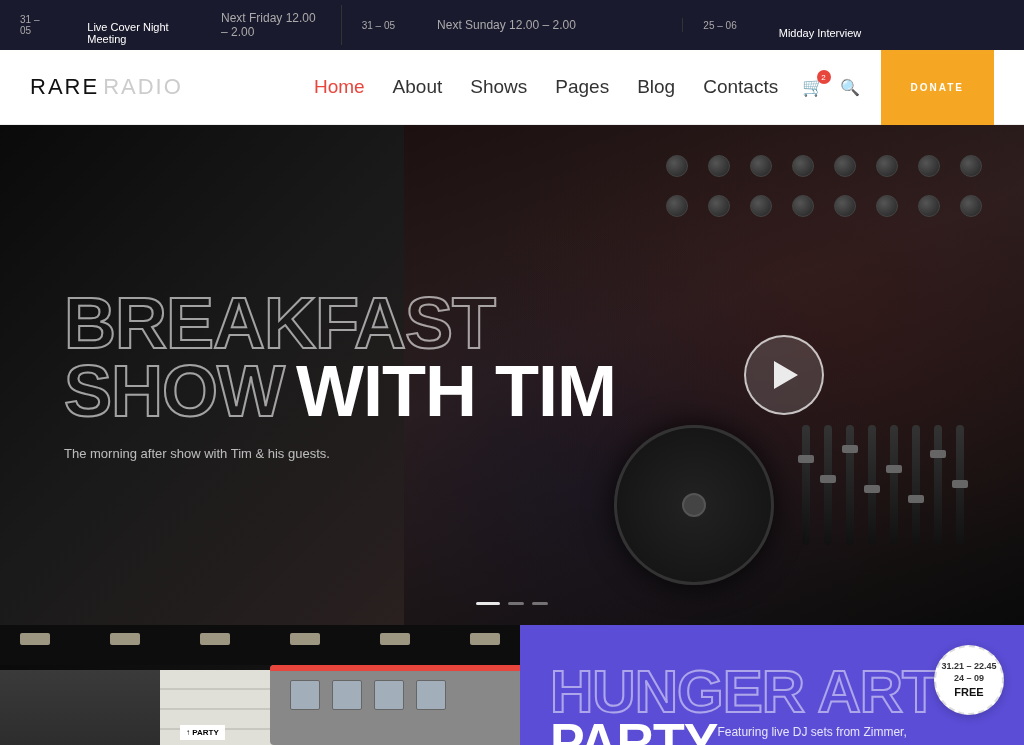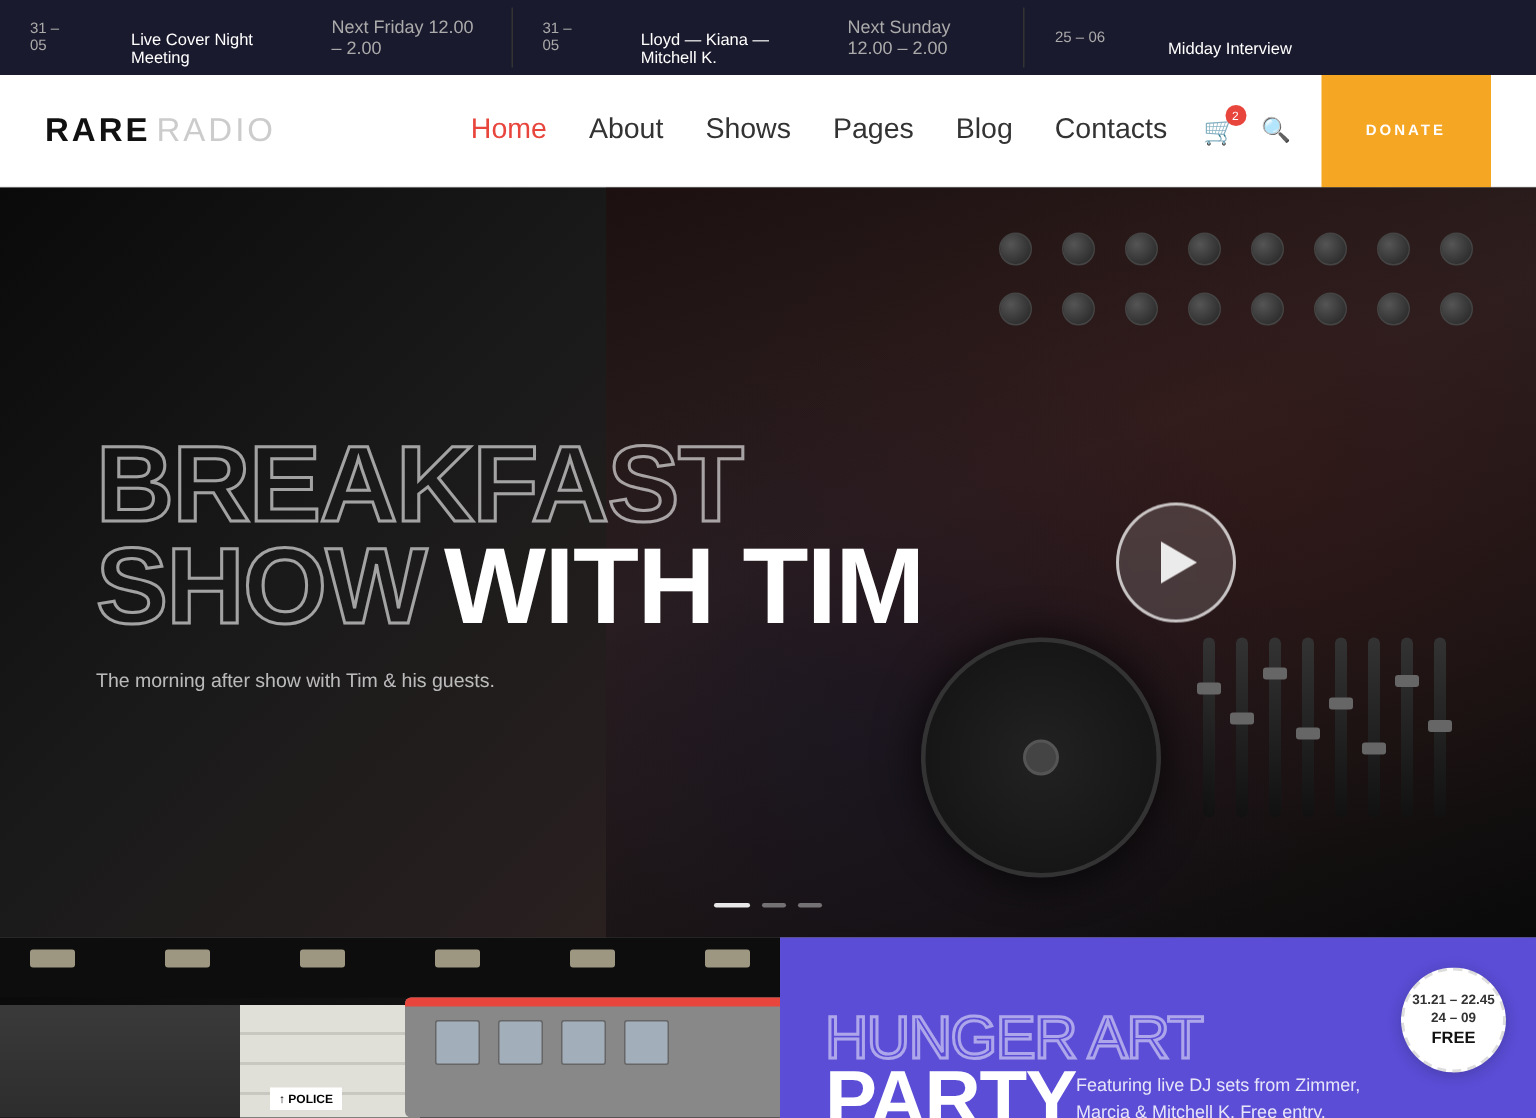--- a/index.html
+++ b/index.html
@@ -50,21 +50,21 @@
       background: #fff;
       border-bottom: 1px solid #eee;
     }
     .logo {
       display: flex;
       align-items: baseline;
       margin-right: auto;
     }
     .logo-rare {
       font-size: 22px;
-      font-weight: 700;
+      font-weight: 400;
       color: #111;
       letter-spacing: 2px;
     }
     .logo-radio {
       font-size: 22px;
       font-weight: 300;
       color: #ccc;
       letter-spacing: 2px;
       margin-left: 4px;
     }
@@ -447,22 +447,22 @@
       font-weight: 600;
       box-shadow: 0 2px 10px rgba(0,0,0,0.2);
       border: 2px dashed #ddd;
     }
     .badge-free {
       font-size: 11px;
       font-weight: 700;
       color: #111;
     }
     .event-title-outline {
-      font-size: 40px;
-      font-weight: 400;
+      font-size: 60px;
+      font-weight: 700;
       color: transparent;
       -webkit-text-stroke: 2px rgba(255,255,255,0.5);
       letter-spacing: -1px;
       text-transform: uppercase;
       line-height: 0.9;
     }
     .event-title-row {
       display: flex;
       align-items: flex-start;
     }
@@ -487,21 +487,20 @@
 <body>
 
 <div class="ticker-bar">
   <div class="ticker-section">
     <span class="ticker-date">31 – 05</span>
     <span class="ticker-title">Live Cover Night Meeting</span>
     <span class="ticker-time">Next Friday 12.00 – 2.00</span>
   </div>
   <div class="ticker-section">
     <span class="ticker-date">31 – 05</span>
-    <span class="ticker-title">Lloyd — Kiana — Mitchell K.</span>
     <span class="ticker-time">Next Sunday 12.00 – 2.00</span>
   </div>
   <div class="ticker-section">
     <span class="ticker-date">25 – 06</span>
     <span class="ticker-title">Midday Interview</span>
   </div>
 </div>
 
 <header class="header">
   <div class="logo">
@@ -607,21 +606,21 @@
       <div class="subway-lights">
         <div class="subway-light"></div>
         <div class="subway-light"></div>
         <div class="subway-light"></div>
         <div class="subway-light"></div>
         <div class="subway-light"></div>
         <div class="subway-light"></div>
       </div>
       <div class="subway-wall"></div>
       <div class="subway-tiles"></div>
-      <div class="subway-sign">↑ POLICE</div>
+      <div class="subway-sign">↑ PARTY</div>
       <div class="subway-platform"></div>
       <div class="subway-train">
         <div class="train-stripe"></div>
         <div class="train-windows">
           <div class="train-window"></div>
           <div class="train-window"></div>
           <div class="train-window"></div>
           <div class="train-window"></div>
         </div>
       </div>

